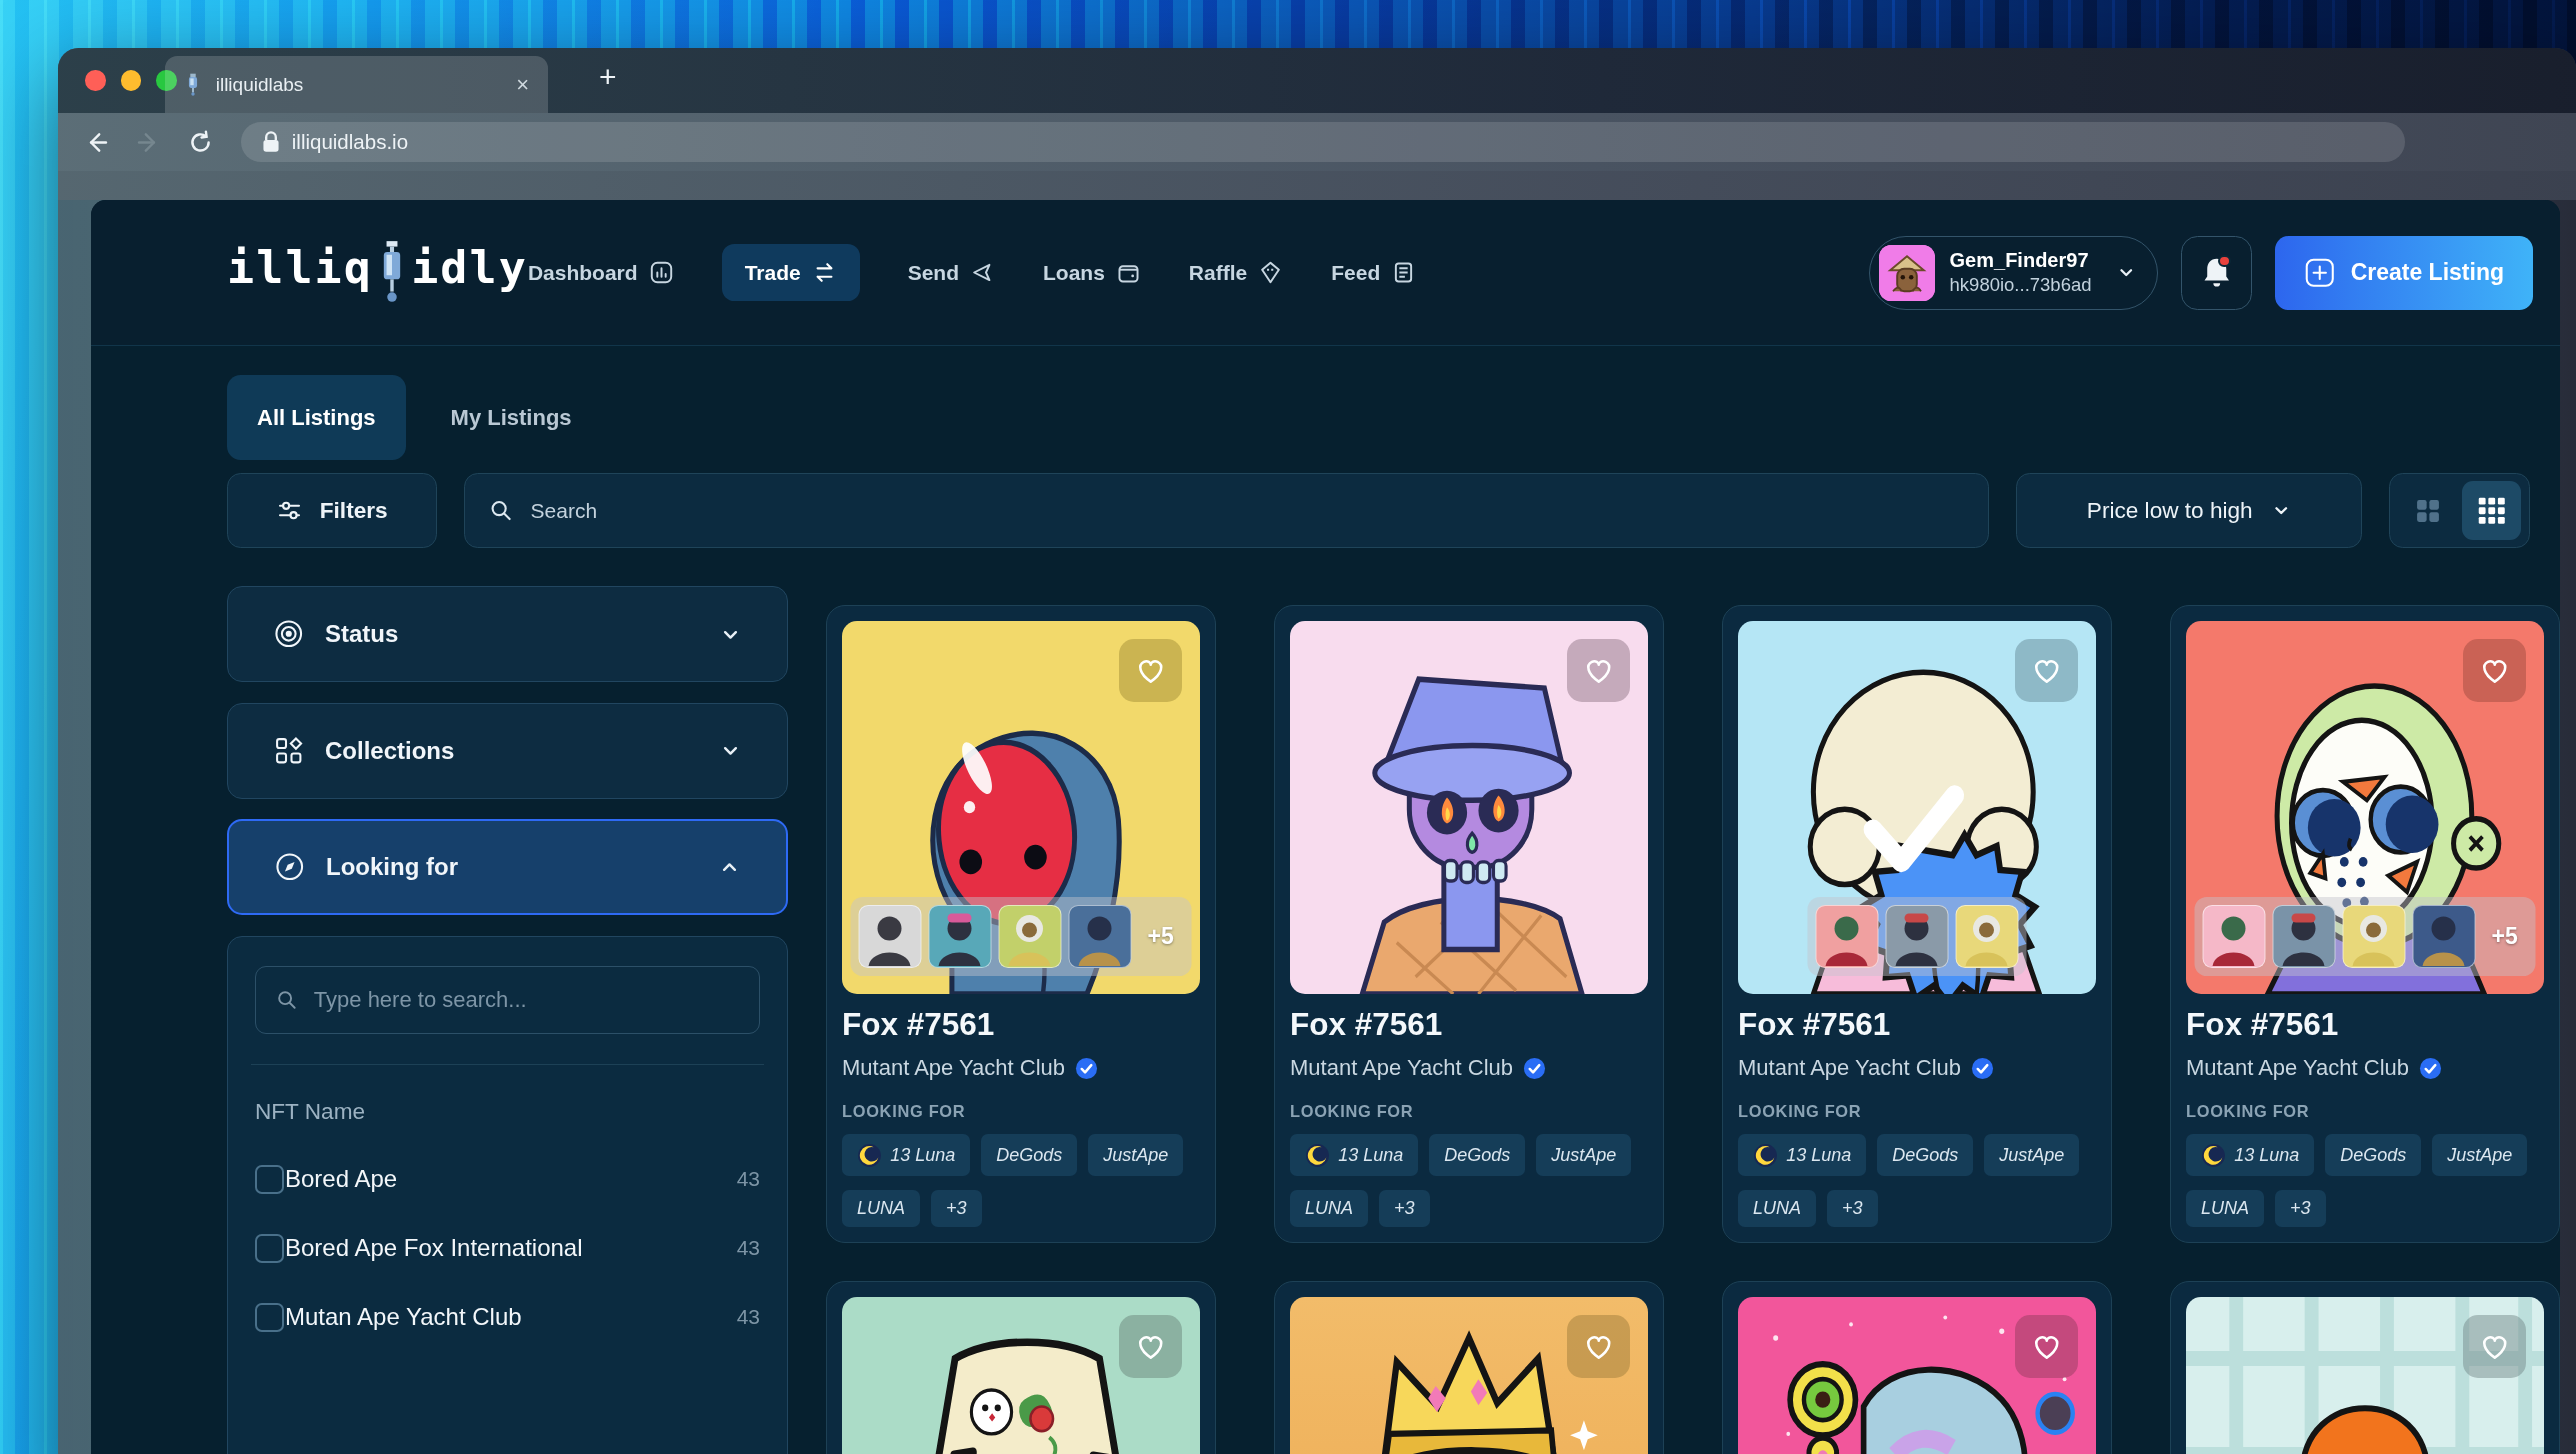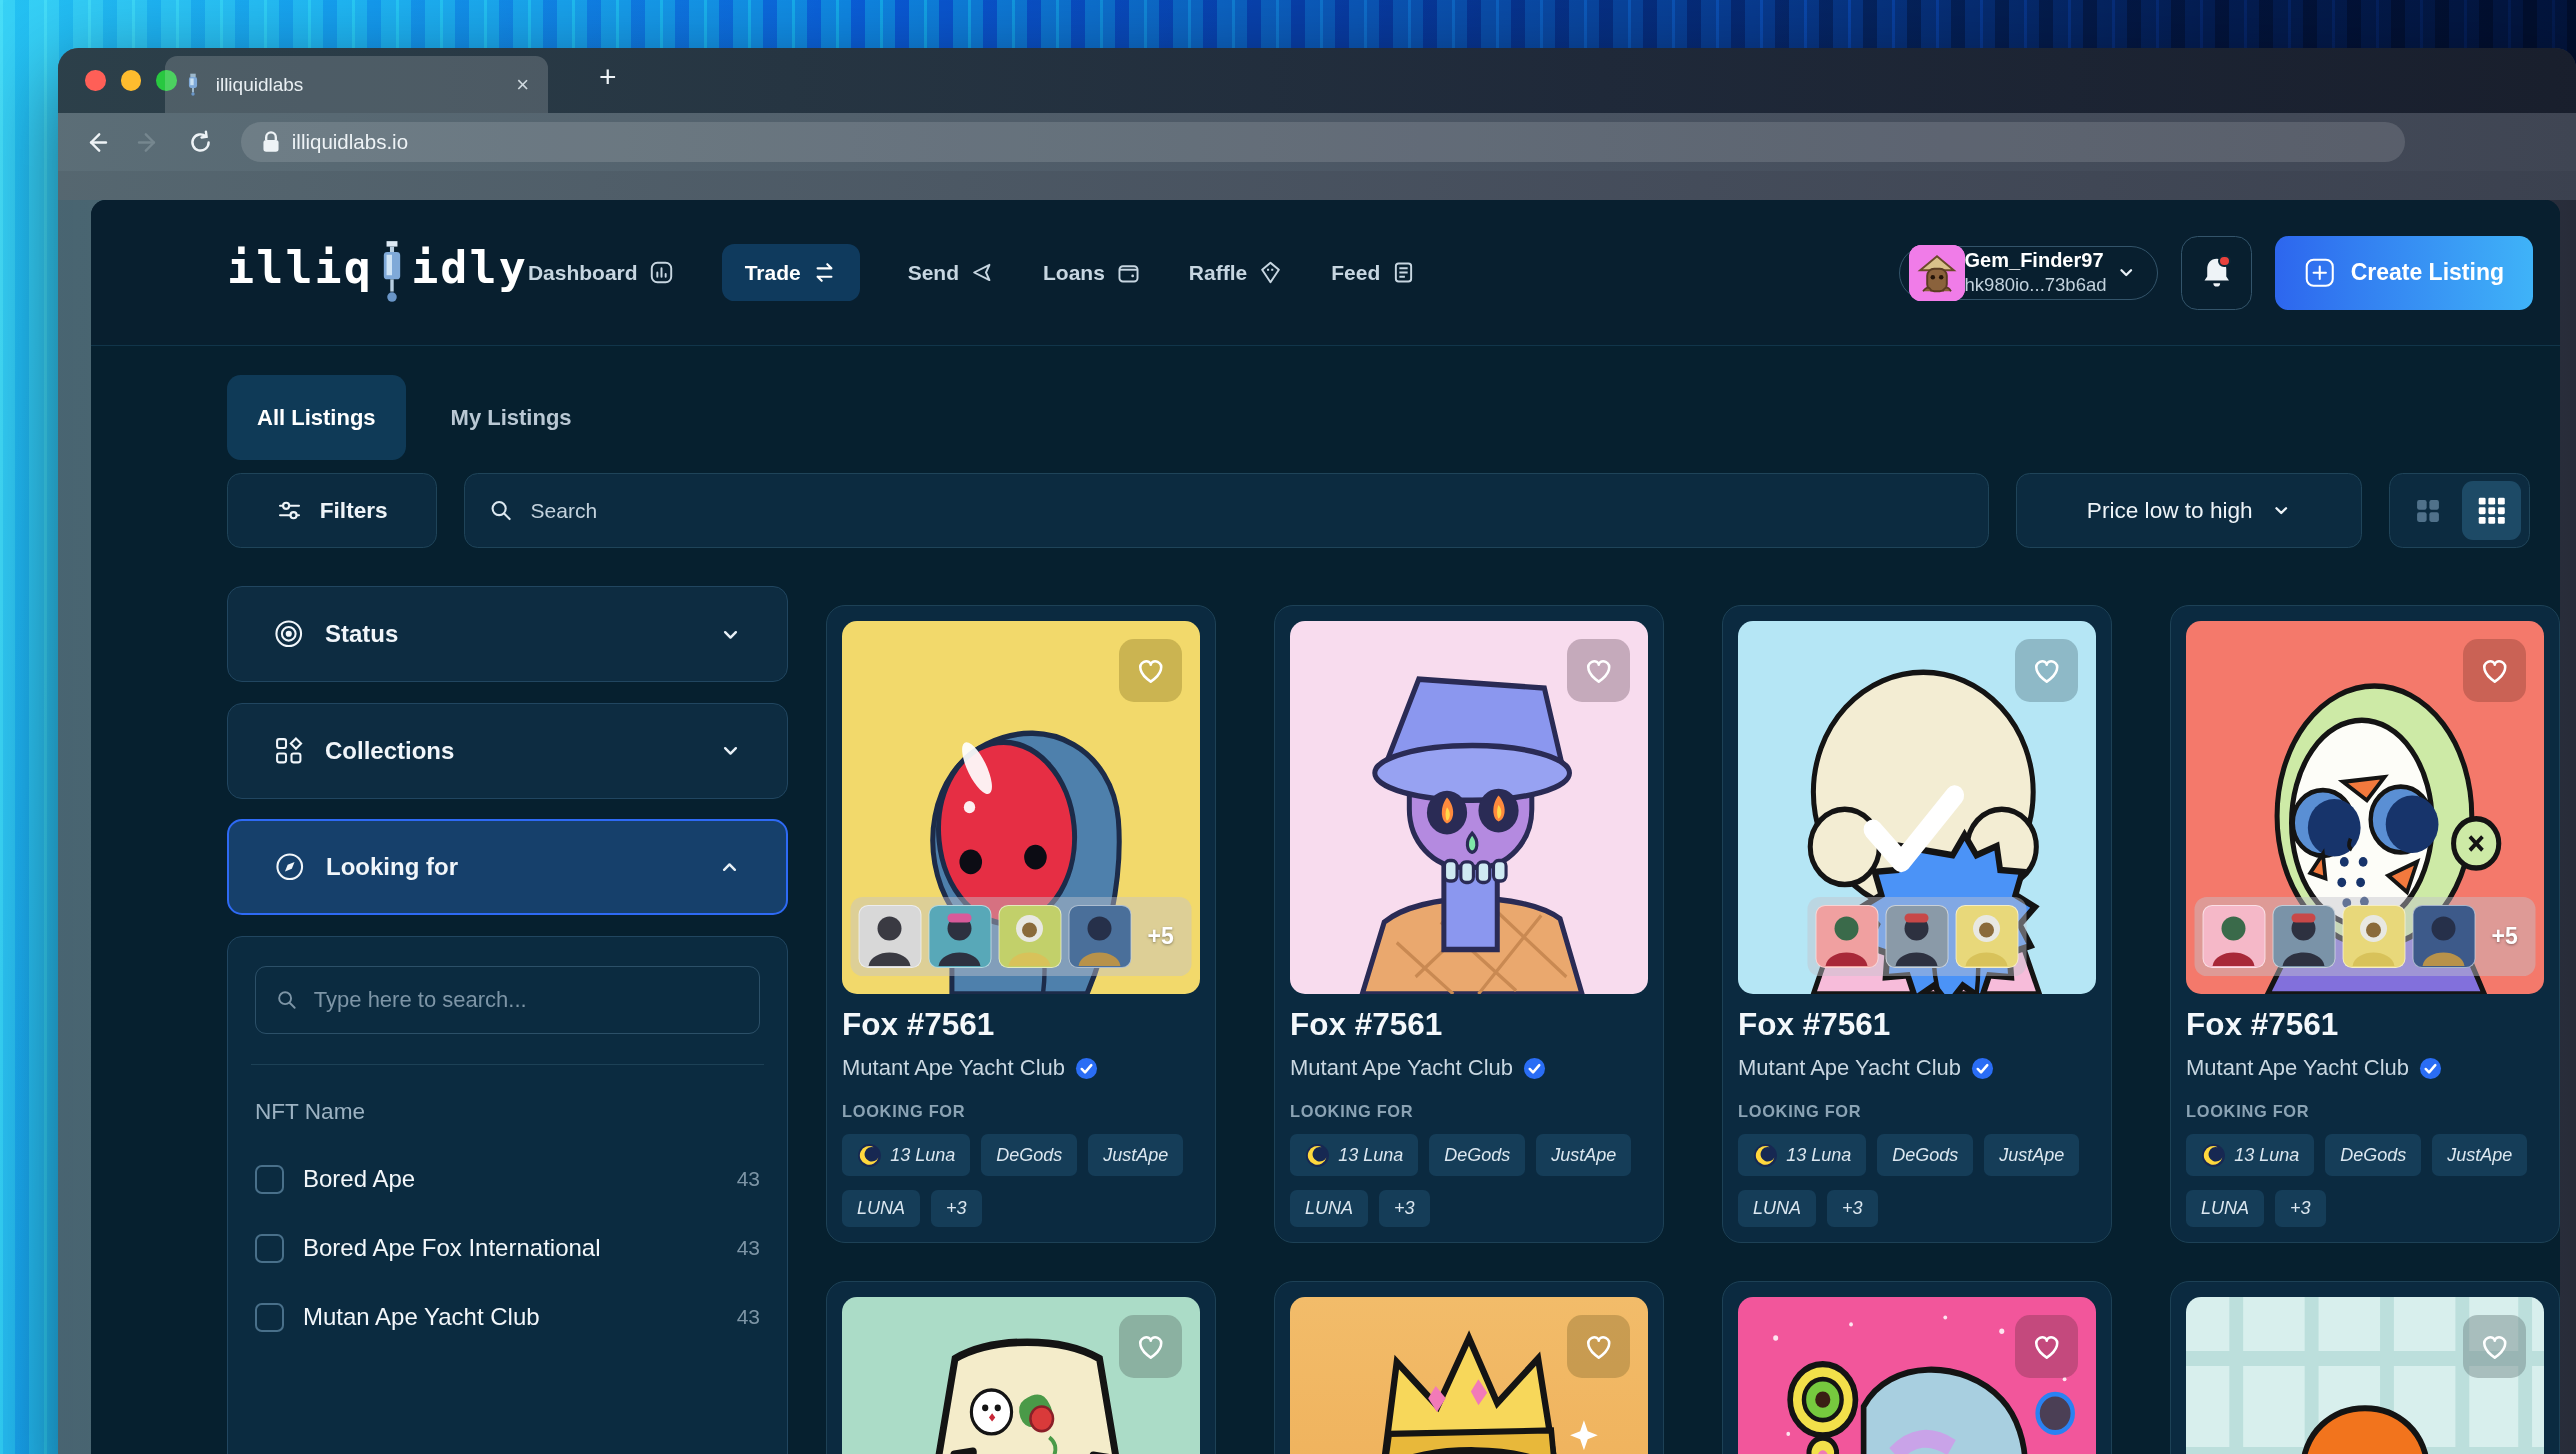--- a/index.html
+++ b/index.html
@@ -48,22 +48,22 @@
     background:#081f2f; border-bottom:1.4px solid #11354a; }
   .logo { display:flex; align-items:flex-start; gap:4.1px; color:#fff;
     font-family:"DejaVu Sans Mono",monospace; font-weight:bold; font-size:45px; letter-spacing:2.1px; }
   .mainnav { display:flex; align-items:center; gap:48px; }
   .nav-item { display:flex; align-items:center; gap:11px; color:#c7d6e1; font-size:21px; font-weight:600; }
   .nav-item.active { background:#0f3a5d; color:#fff; border-radius:12.3px; padding:16.4px 23px; }
   .nav-item svg { stroke:#c7d6e1; }
   .nav-item.active svg { stroke:#fff; }
 
   .header-right { margin-left:auto; display:flex; align-items:center; gap:23px; }
-  .userchip { display:flex; align-items:center; border:1.4px solid #33546a; border-radius:684px;
-    padding:6.8px 20.5px 6.8px 8.2px; height:54px; }
+  .userchip { display:flex; align-items:center; gap:15px; border:1.4px solid #33546a; border-radius:684px;
+    padding:6.8px 20.5px 6.8px 8.2px; height:74px; }
   .avatar { width:56px; height:56px; border-radius:12.3px; background:#f07ce8; overflow:hidden; }
   .u-name { color:#fff; font-size:20px; font-weight:700; }
   .u-wallet { color:#c2d2dd; font-size:18.5px; margin-top:2.7px; }
   .bellbox { width:71px; height:74px; border:1.4px solid #33546a; border-radius:16.4px;
     display:flex; align-items:center; justify-content:center; position:relative; }
   .bell-dot { position:absolute; top:18px; right:20.5px; width:12.3px; height:12.3px; border-radius:50%;
     background:#e8413c; border:2.1px solid #0a2636; }
   .create-btn { height:74px; border-radius:13.7px; padding:0 29px;
     background:linear-gradient(90deg,#2d66ee,#3fb3f8);
     display:flex; align-items:center; gap:15px; color:#fff; font-size:23px; font-weight:700; }
@@ -96,21 +96,21 @@
   .side-sec .chev { margin-left:auto; }
   .side-sec.open { border:2.1px solid #2e6af5; background:#16406b; }
   .side-panel { border:1.4px solid #214660; background:#0b2b40; border-radius:15px; padding:29px 27px; height:568px; }
   .mini-search { height:68px; border:1.4px solid #2c5068; border-radius:11px;
     display:flex; align-items:center; gap:15px; padding:0 19px; }
   .mini-search input { background:transparent; border:none; outline:none; color:#d8e4ec; font-size:22px; width:100%;
     font-family:"Liberation Sans",sans-serif; }
   .mini-search input::placeholder { color:#7d95a6; }
   .divider { height:1.4px; background:#1d4156; margin:30px -4.1px 0; }
   .group-title { color:#9cb2c2; font-size:22.6px; margin-top:34px; }
-  .opt-row { display:flex; align-items:center; gap:19px; margin-top:40px;justify-content:center; }
+  .opt-row { display:flex; align-items:center; gap:1px; margin-top:40px;justify-content:center; }
   .cb { width:29px; height:29px; border:2.1px solid #49708a; border-radius:6.8px; flex:none; }
   .opt-label { color:#f3f7fa; font-size:24px; }
   .opt-count { margin-left:auto; color:#7d95a6; font-size:21px; }
 
   
   .cards { position:absolute; left:735px; top:405px; width:1734px;
     display:grid; grid-template-columns:repeat(4,1fr); column-gap:58px; row-gap:38px; }
   .card { background:#0b2a40; border:1.4px solid #1d4156; border-radius:19px; padding:15px; }
   .art { position:relative; height:373px; border-radius:15px; overflow:hidden; }
   .art > svg.artbg { position:absolute; inset:0; width:100%; height:100%; }

